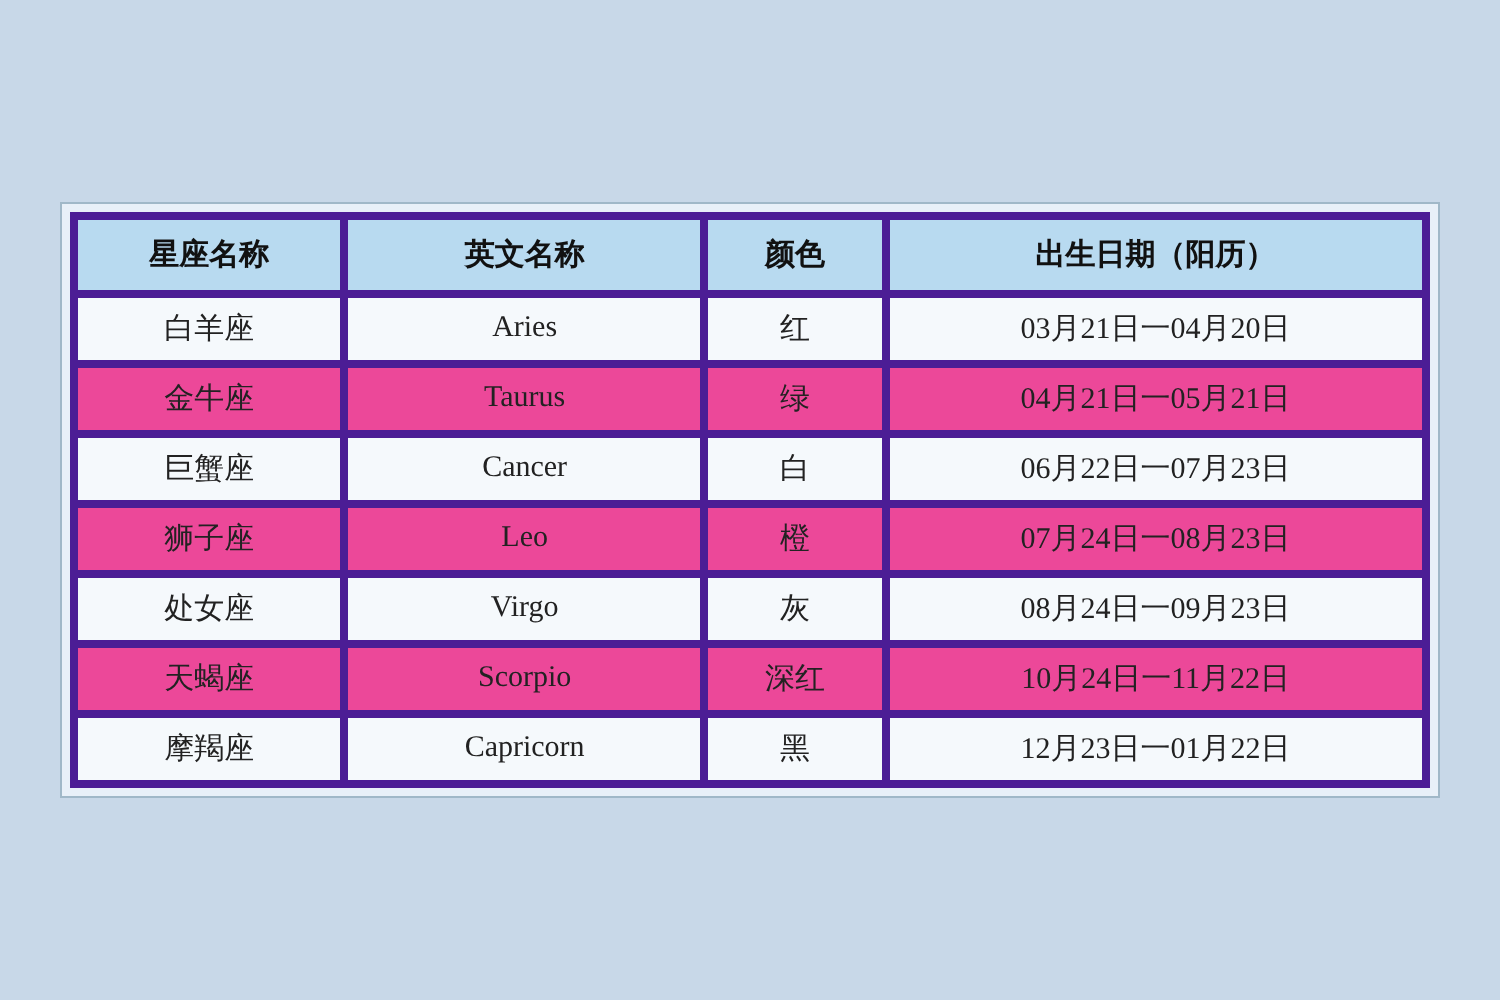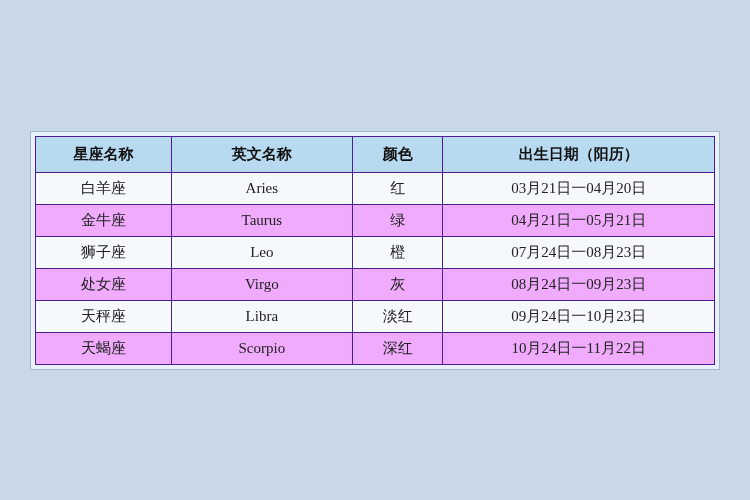--- a/index.html
+++ b/index.html
@@ -16,35 +16,35 @@
       background: #e8f0f8;
       border: 1px solid #a0b8c8;
       padding: 4px;
     }
     table {
       border-collapse: collapse;
       width: 680px;
       background: white;
     }
     th, td {
-      border: 1px solid #4c1d95;
+      border: 4px solid #4c1d95;
       text-align: center;
       padding: 6px 8px;
       font-size: 15px;
       color: #222;
     }
     thead tr th {
       background-color: #b8daf0;
       font-weight: bold;
       font-size: 15px;
       color: #111;
       padding: 8px;
     }
     tbody tr td {
-      background-color: #f0abfc;
+      background-color: #ec4899;
     }
     tbody tr:nth-child(odd) td {
       background-color: #f5f9fc;
     }
     .col-zh { width: 120px; }
     .col-en { width: 160px; }
     .col-color { width: 80px; margin-left: 37px; }
     .col-date { width: 240px; }
   </style>
 </head>
@@ -67,38 +67,44 @@
           <td>红</td>
           <td>03月21日一04月20日</td>
         </tr>
         <tr>
           <td>金牛座</td>
           <td>Taurus</td>
           <td>绿</td>
           <td>04月21日一05月21日</td>
         </tr>
         <tr>
+          <td>巨蟹座</td>
+          <td>Cancer</td>
+          <td>白</td>
+          <td>06月22日一07月23日</td>
+        </tr>
+        <tr>
           <td>狮子座</td>
           <td>Leo</td>
           <td>橙</td>
           <td>07月24日一08月23日</td>
         </tr>
         <tr>
           <td>处女座</td>
           <td>Virgo</td>
           <td>灰</td>
           <td>08月24日一09月23日</td>
         </tr>
         <tr>
-          <td>天秤座</td>
-          <td>Libra</td>
-          <td>淡红</td>
-          <td>09月24日一10月23日</td>
-        </tr>
-        <tr>
           <td>天蝎座</td>
           <td>Scorpio</td>
           <td>深红</td>
           <td>10月24日一11月22日</td>
+        </tr>
+        <tr>
+          <td>摩羯座</td>
+          <td>Capricorn</td>
+          <td>黑</td>
+          <td>12月23日一01月22日</td>
         </tr>
       </tbody>
   </table>
 </div>
 
 </body></html>

